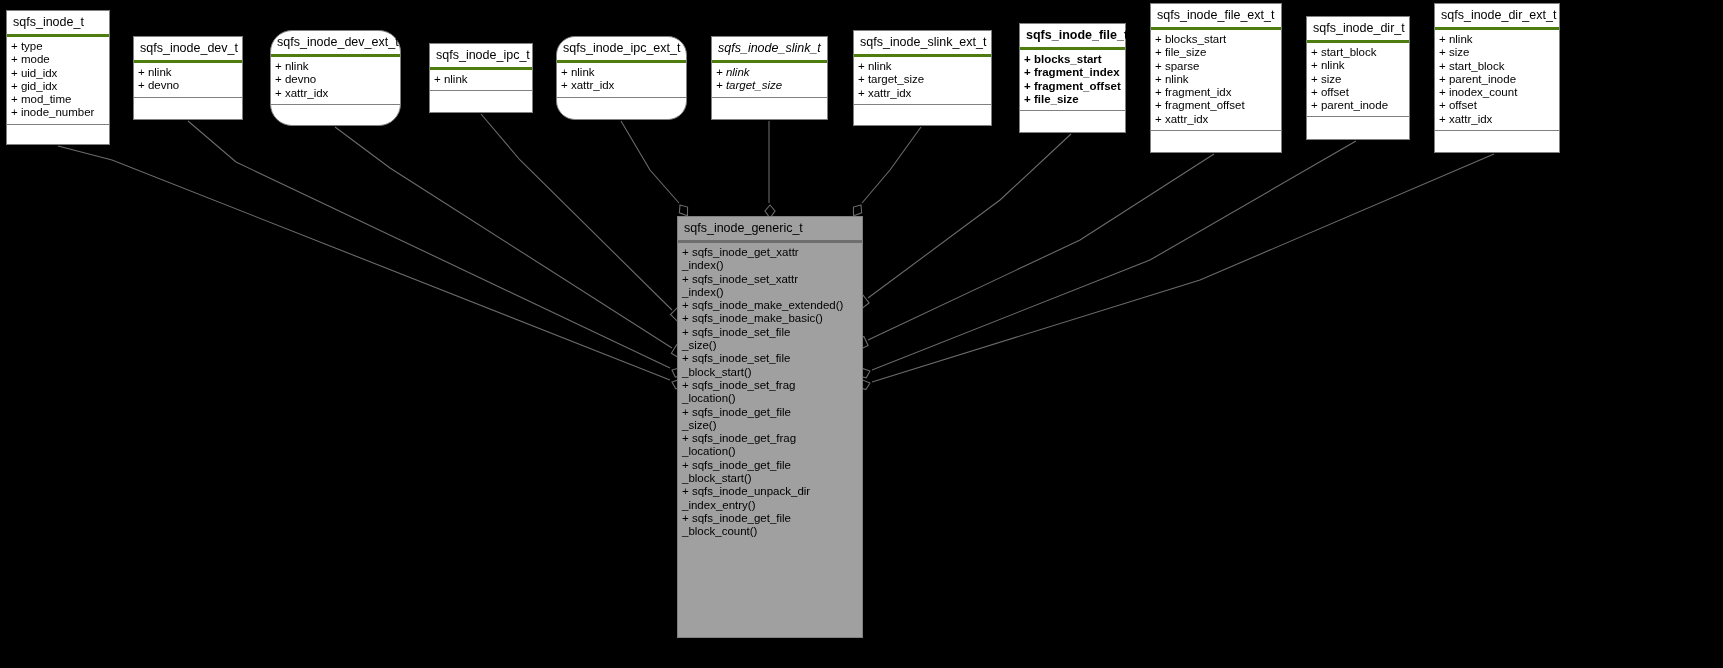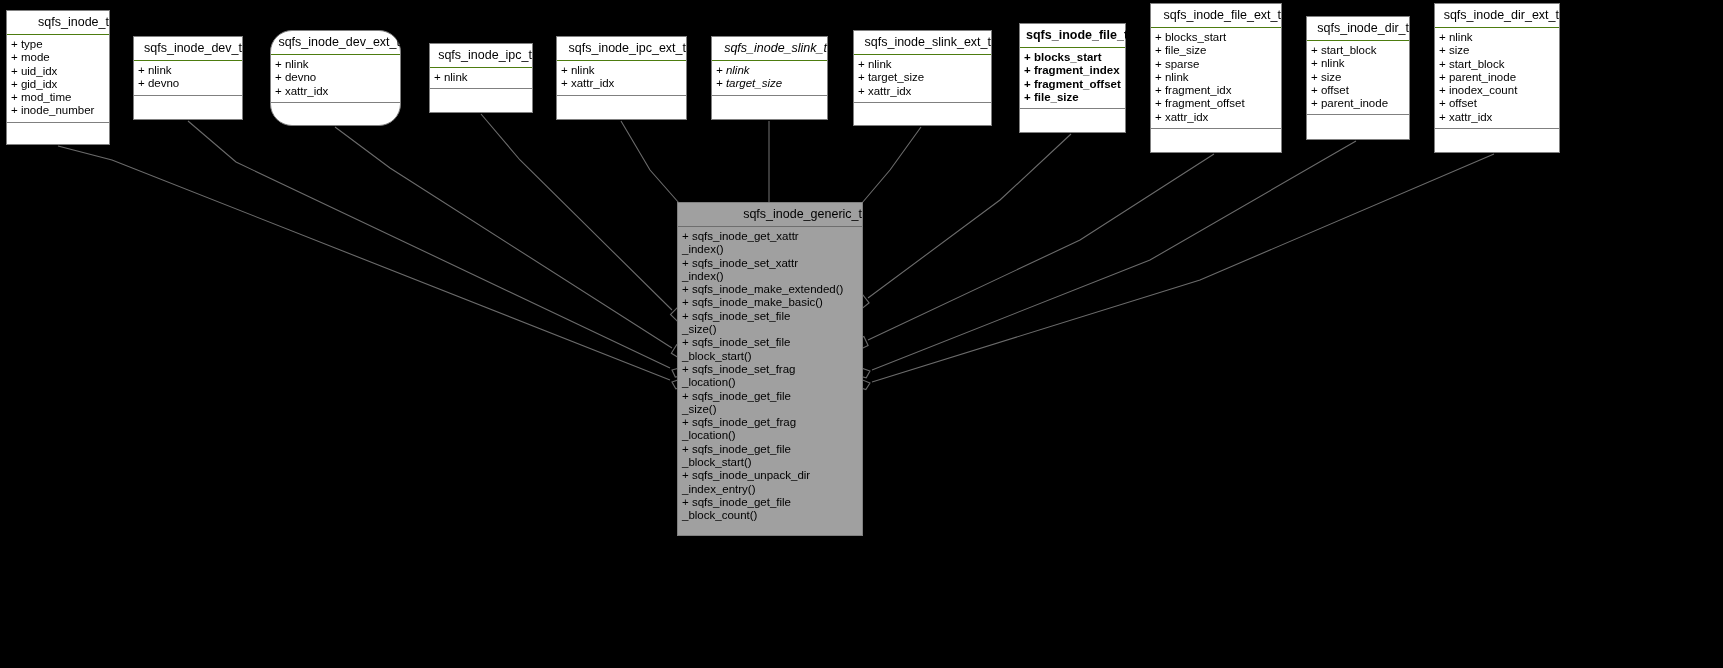--- a/index.html
+++ b/index.html
@@ -4,22 +4,22 @@
 <style>
   html,body{margin:0;padding:0;background:#000;}
   body{width:1723px;height:668px;position:relative;overflow:hidden;
        font-family:"Liberation Sans","DejaVu Sans",sans-serif;}
   #diagram{position:absolute;inset:0;width:1723px;height:668px;}
   svg.edges{position:absolute;left:0;top:0;width:1723px;height:668px;pointer-events:none;}
 
   .uml-class{position:absolute;box-sizing:border-box;border:1px solid #808080;
              background:#ffffff;color:#000;}
   .uml-class.highlight{background:#a0a0a0;}
-  .uml-title{text-align:right;font-size:12.5px;line-height:15px;padding:4px 0 4px 6px;
-             border-bottom:1px solid #4d7c0f;white-space:nowrap;}
+  .uml-title{text-align:left;font-size:12.5px;line-height:15px;padding:4px 6px 4px 6px;
+             border-bottom:3px solid #4d7c0f;white-space:nowrap;}
   .uml-attrs{border-bottom:1px solid #808080;padding:3px 4px 4px 4px;}
   .uml-ops{padding:3px 4px 4px 4px;}
   .uml-attrs.empty,.uml-ops.empty{min-height:14px;}
   .uml-row{font-size:11.5px;line-height:13.3px;white-space:pre-wrap;}
   .uml-class.highlight .uml-title,
   .uml-class.highlight .uml-attrs{border-bottom-color:#6e6e6e;}
 </style>
 </head>
 <body>
 
@@ -99,21 +99,21 @@
       </div>
       <div class="uml-ops empty"></div>
     </div>
     <div class="uml-class" style="left: 429px; top: 43px; width: 104px; height: 70px;">
       <div class="uml-title">sqfs_inode_ipc_t</div>
       <div class="uml-attrs">
         <div class="uml-row">+ nlink</div>
       </div>
       <div class="uml-ops empty"></div>
     </div>
-    <div class="uml-class" style="left: 556px; top: 36px; width: 131px; height: 84px;">
+    <div class="uml-class" style="left: 556px; top: 36px; width: 131px; height: 84px; border-radius: 19px;">
       <div class="uml-title">sqfs_inode_ipc_ext_t</div>
       <div class="uml-attrs">
         <div class="uml-row">+ nlink</div>
         <div class="uml-row">+ xattr_idx</div>
       </div>
       <div class="uml-ops empty"></div>
     </div>
     <div class="uml-class" style="left: 711px; top: 36px; width: 117px; height: 84px; font-style: italic;">
       <div class="uml-title">sqfs_inode_slink_t</div>
       <div class="uml-attrs">
@@ -171,21 +171,21 @@
         <div class="uml-row">+ nlink</div>
         <div class="uml-row">+ size</div>
         <div class="uml-row">+ start_block</div>
         <div class="uml-row">+ parent_inode</div>
         <div class="uml-row">+ inodex_count</div>
         <div class="uml-row">+ offset</div>
         <div class="uml-row">+ xattr_idx</div>
       </div>
       <div class="uml-ops empty"></div>
     </div>
-    <div class="uml-class highlight" style="left: 677px; top: 202px; width: 186px; height: 334px;">
+    <div class="uml-class highlight" style="left: 677px; top: 216px; width: 186px; height: 422px;">
       <div class="uml-title">sqfs_inode_generic_t</div>
       <div class="uml-ops">
         <div class="uml-row">+ sqfs_inode_get_xattr
 _index()</div>
         <div class="uml-row">+ sqfs_inode_set_xattr
 _index()</div>
         <div class="uml-row">+ sqfs_inode_make_extended()</div>
         <div class="uml-row">+ sqfs_inode_make_basic()</div>
         <div class="uml-row">+ sqfs_inode_set_file
 _size()</div>

